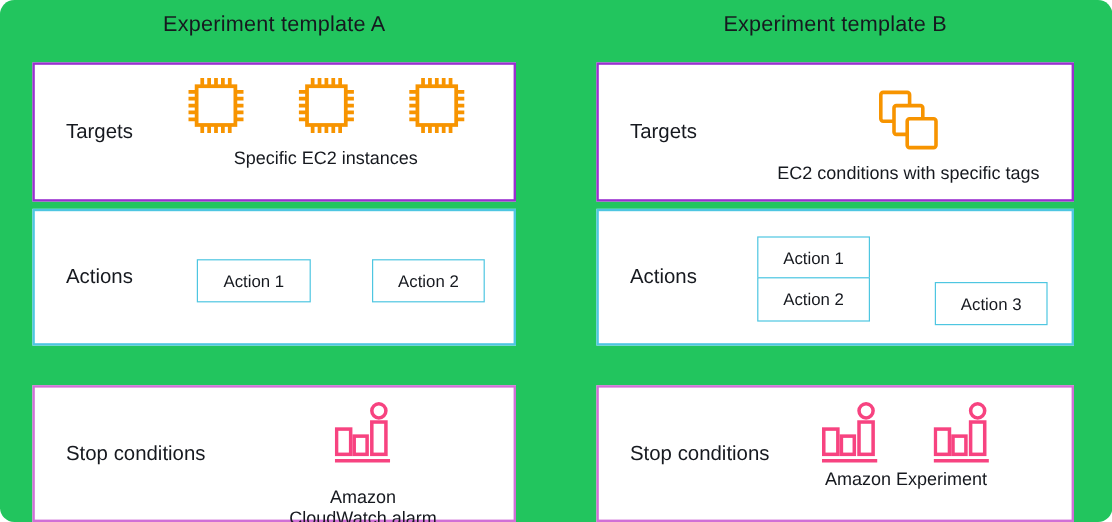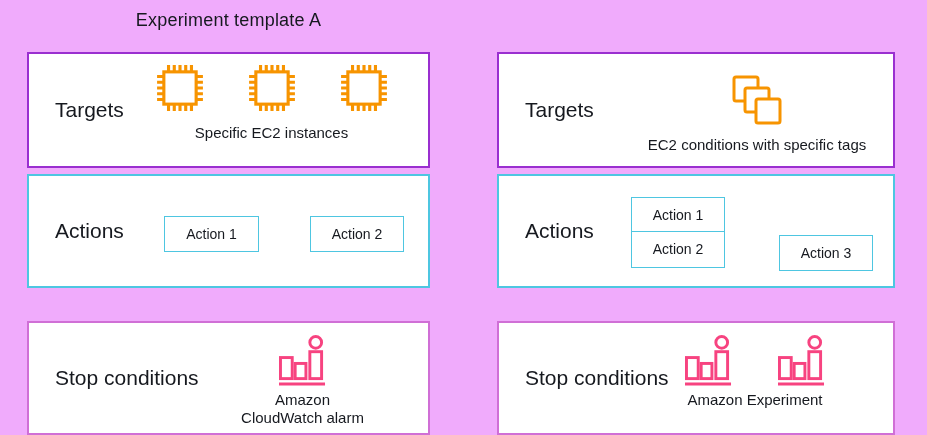--- a/index.html
+++ b/index.html
@@ -1,23 +1,24 @@
 <!DOCTYPE html>
 <html style="--targets_border: #9A2FD0; --actions_border: #4EC6E1; --stop_border: #D06FD6; --ec2_icon: #F79400; --alarm_icon: #F74380; --text: #16191F;"><head>
 <meta charset="utf-8">
 <style>
   html, body { margin: 0; padding: 0; background: #ffffff; }
   .canvas {
     position: relative;
     width: 927px;
     height: 435px;
-    background: #f0abfc;
+    background: #22c55e;
     font-family: "Liberation Sans", sans-serif;
     color: var(--text, #16191F);
     overflow: hidden;
+    border-radius: 12px;
   }
   .col-title {
     position: absolute;
     top: 10px;
     text-align: center;
     font-size: 18px;
     letter-spacing: 0.2px;
   }
   #title-a { left: 27px;  width: 403px; }
   #title-b { left: 497px; width: 398px; }
@@ -36,34 +37,34 @@
   #stop-a    { left: 27px;  top: 296px; width: 403px; height: 114px; }
   #targets-b { left: 497px; top: 52px;  width: 398px; height: 116px; }
   #actions-b { left: 497px; top: 174px; width: 398px; height: 114px; }
   #stop-b    { left: 497px; top: 296px; width: 398px; height: 114px; }
 
   .panel-label {
     position: absolute;
     left: 26px;
     top: 50%;
     transform: translateY(-50%);
-    font-size: 21px;
+    font-size: 17px;
     white-space: nowrap;
   }
 
   .content {
     position: absolute;
     top: 0; bottom: 0;
     display: flex;
     flex-direction: column;
     align-items: center;
   }
   #targets-a .content { left: 92px;  right: 6px; padding-top: 9px; }
   #targets-b .content { left: 124px; right: 2px; padding-top: 21px; }
-  #stop-a .content    { left: 150px; right: 2px; padding-top: 11px; }
+  #stop-a .content    { left: 150px; right: 2px; padding-top: 11px; gap: 15px; }
   #stop-b .content    { left: 120px; right: 2px; padding-top: 11px; }
 
   .icons-row { display: flex; align-items: flex-end; }
   #targets-a .icons-row { gap: 42px; }
   #stop-b .icons-row    { gap: 46px; }
 
   .caption {
     margin-top: 11px;
     font-size: 15px;
     text-align: center;
@@ -115,20 +116,21 @@
       <rect x="1.5" y="23.5" width="12" height="21.5"></rect>
       <rect x="16.5" y="29.5" width="11" height="15.5"></rect>
       <path d="M0 50.5h47"></path>
     </g>
   </defs>
 </svg>
 
 <div class="canvas">
 
   <div id="title-a" class="col-title">Experiment template A</div>
+  <div id="title-b" class="col-title">Experiment template B</div>
 
   <div id="targets-a" class="panel targets">
     <div class="panel-label">Targets</div>
     <div class="content">
       <div class="icons-row">
         <svg class="ec2-icon" width="50" height="50" viewBox="0 0 48 48">
             <use href="#chip"></use>
           </svg>
         <svg class="ec2-icon" width="50" height="50" viewBox="0 0 48 48">
             <use href="#chip"></use>

